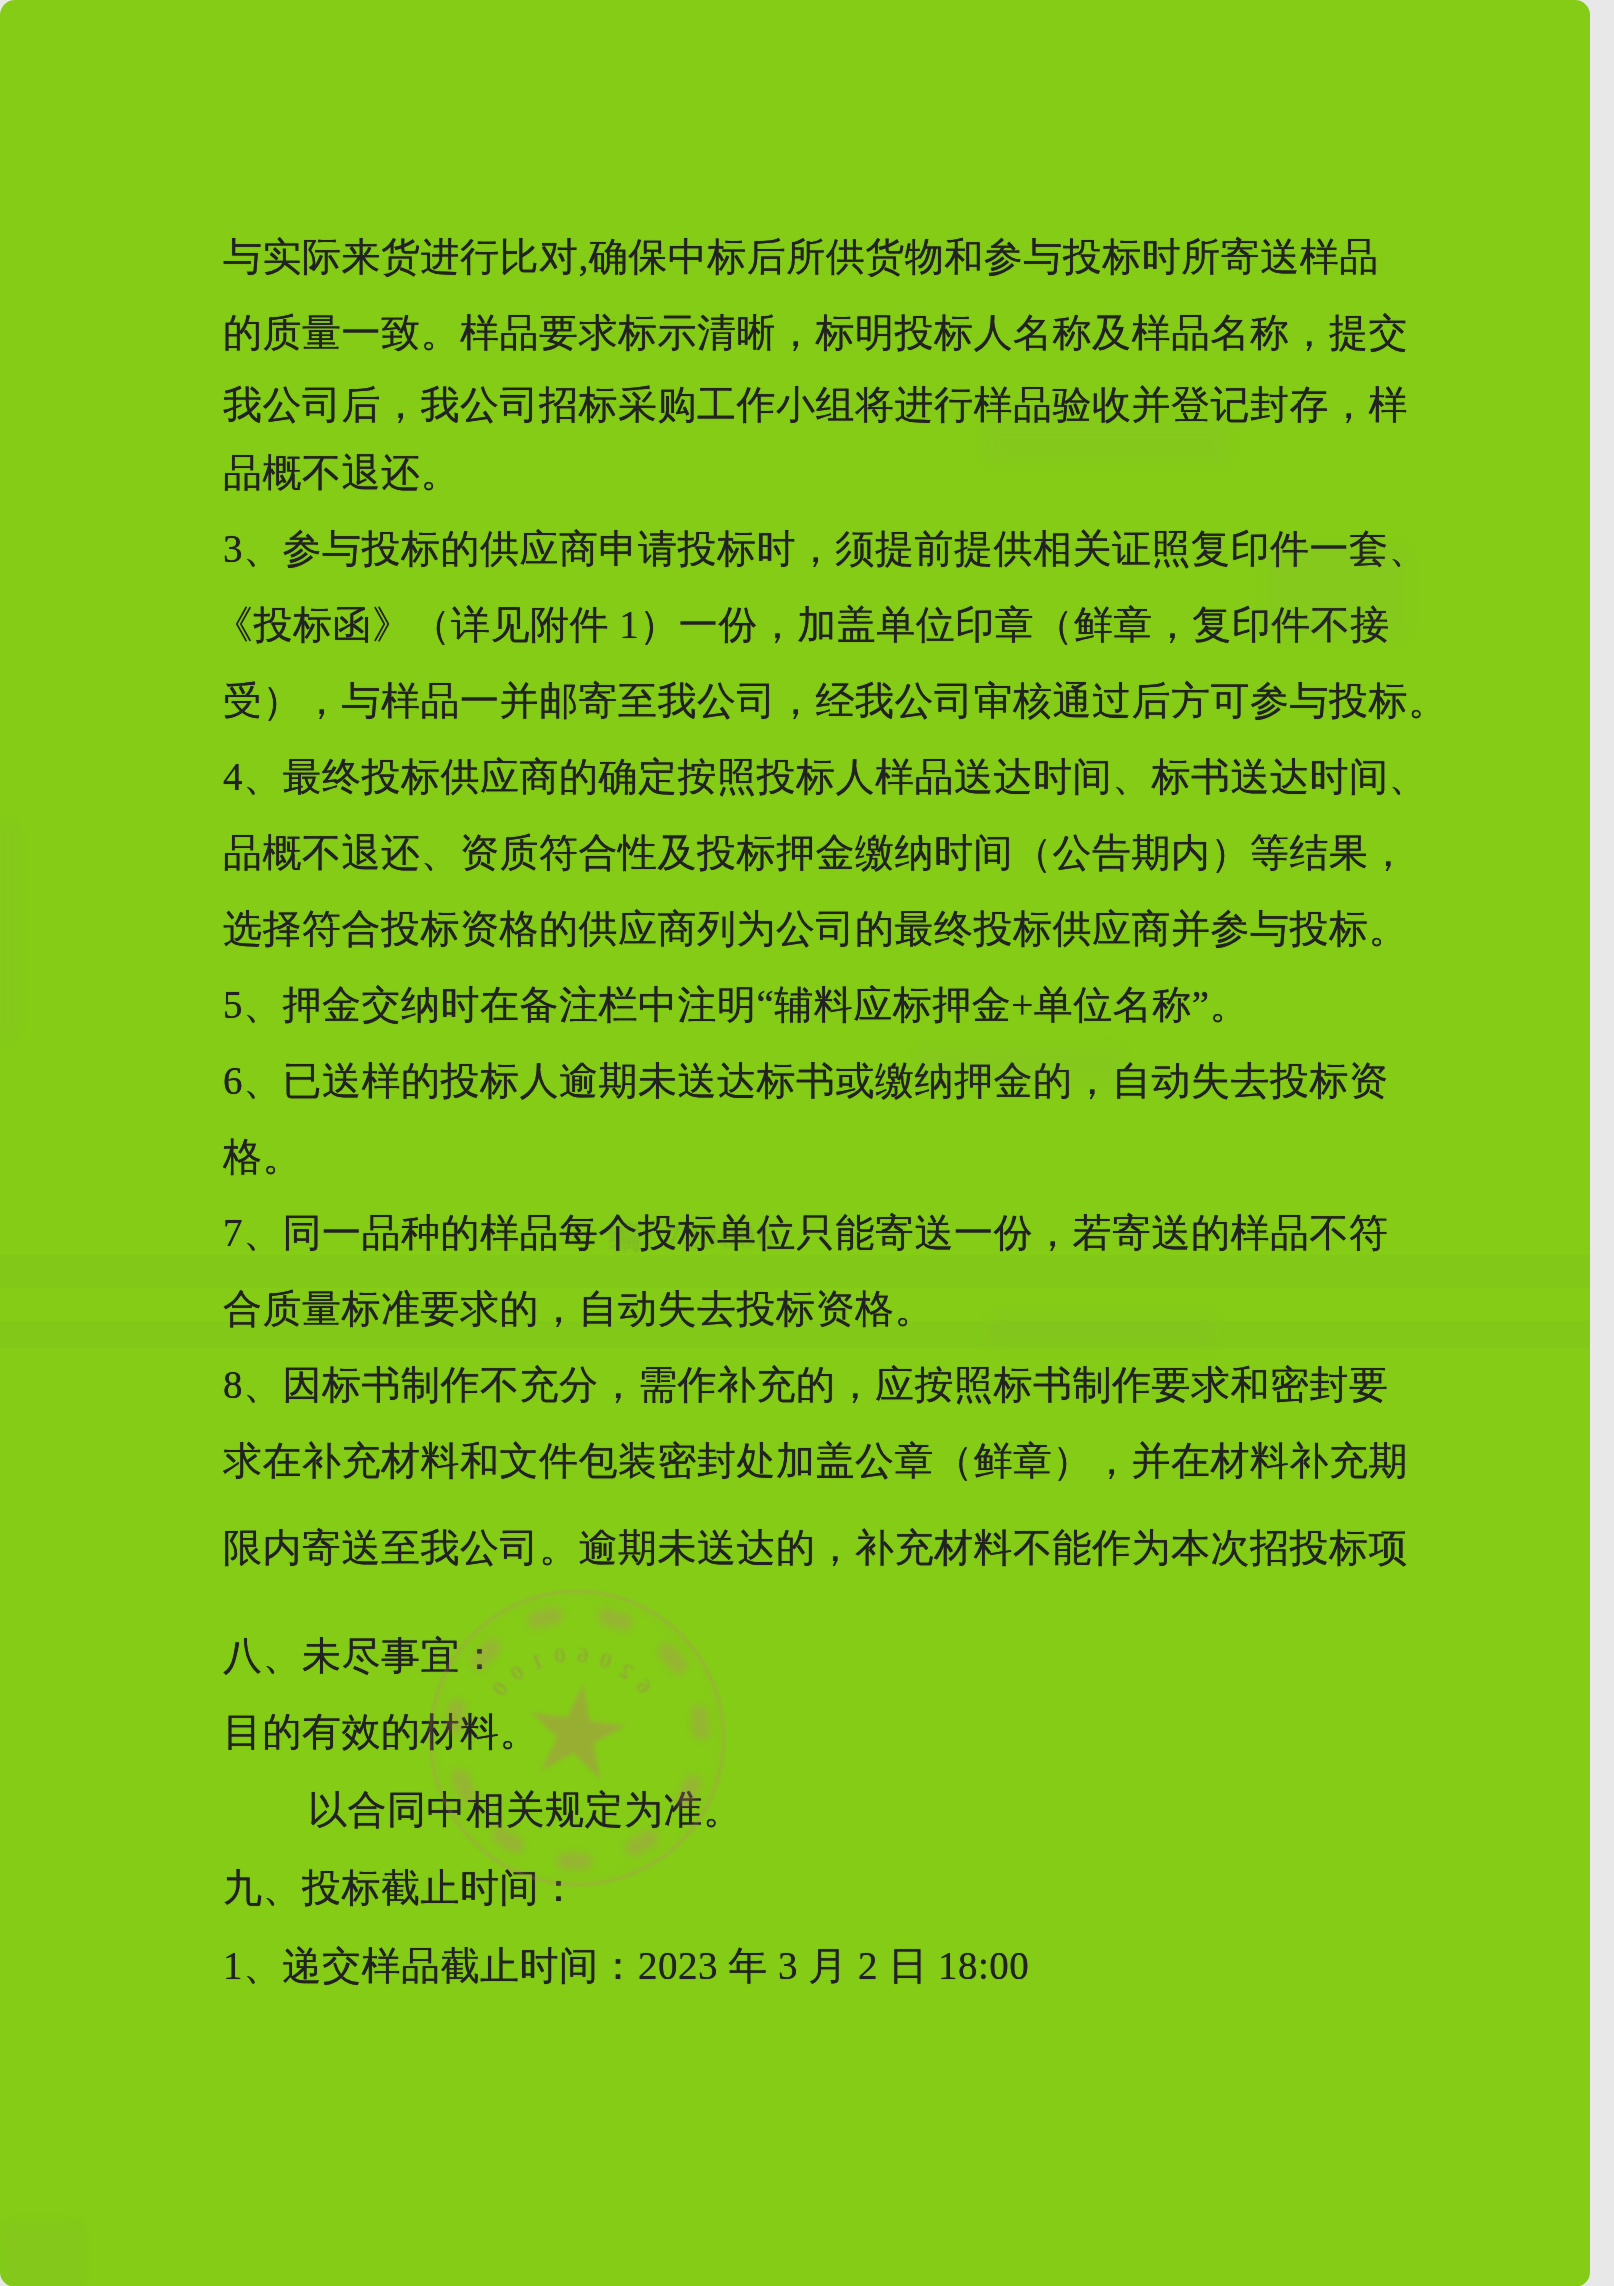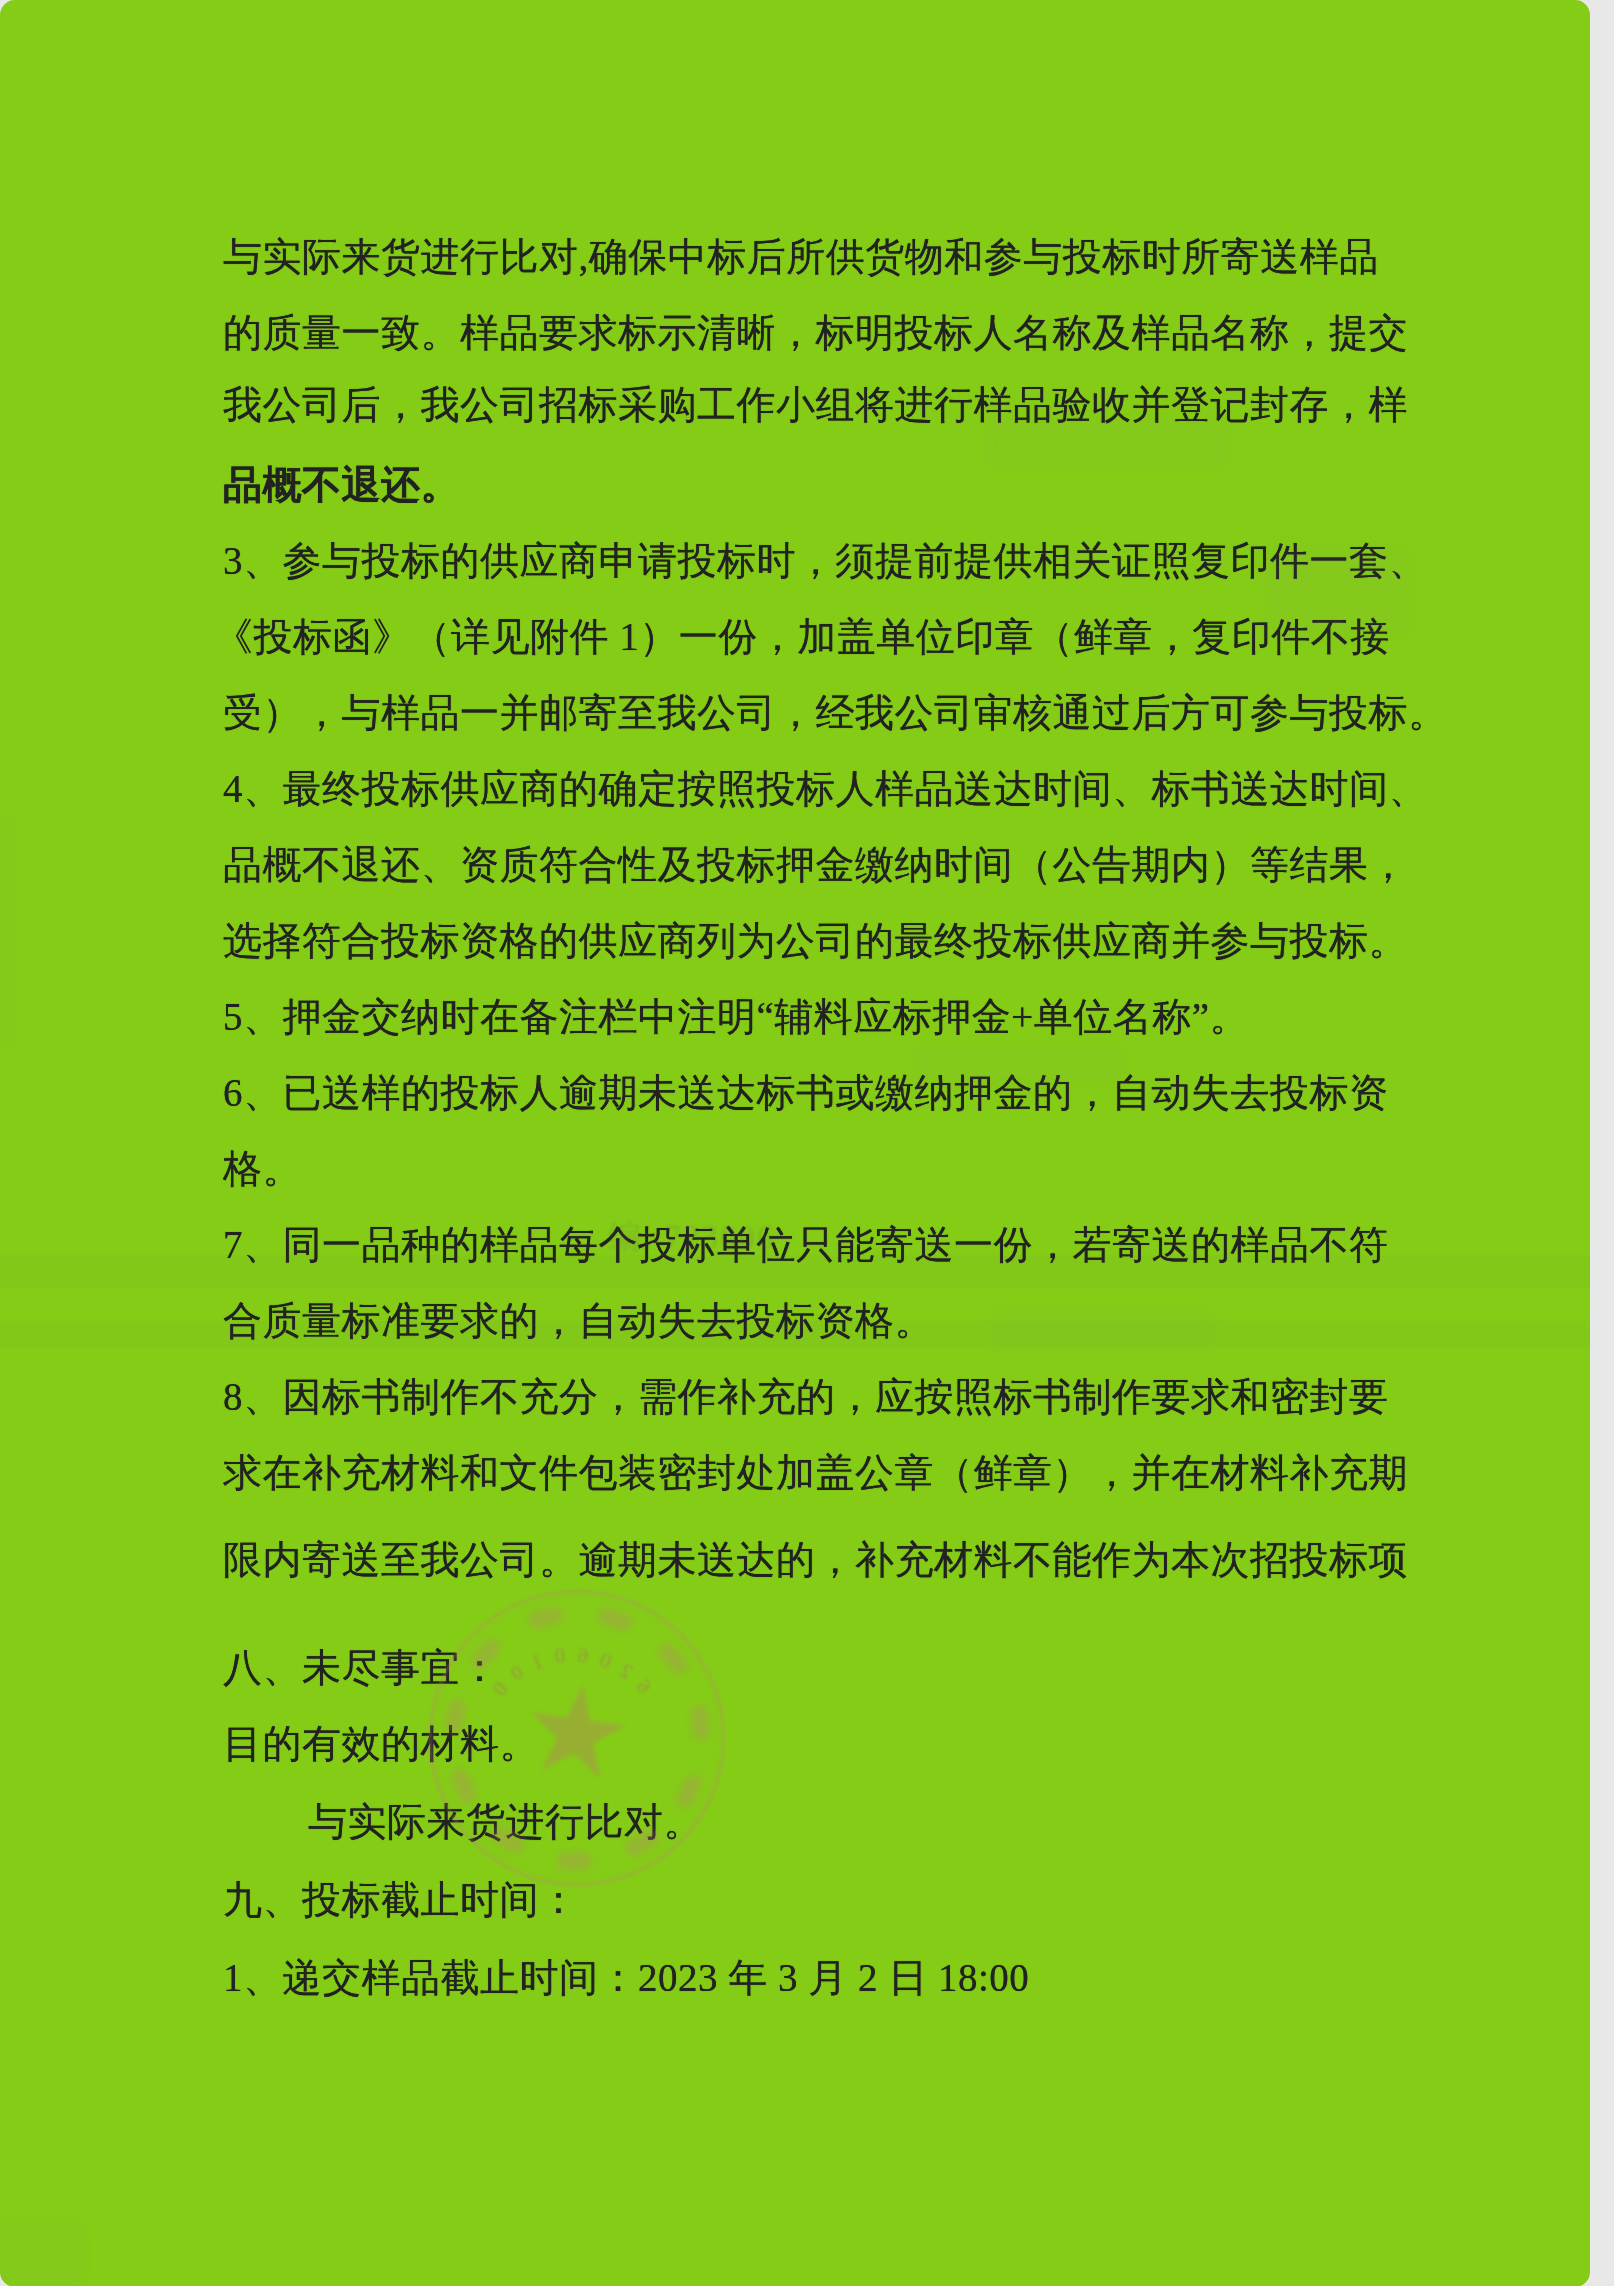--- a/index.html
+++ b/index.html
@@ -80,38 +80,38 @@
   }
 </style>
 </head>
 <body>
 
 <div class="page">
   <div class="doc-body">
       <div class="text-line" style="margin-top: 235px;">与实际来货进行比对,确保中标后所供货物和参与投标时所寄送样品</div>
       <div class="text-line" style="margin-top: 33px;">的质量一致。样品要求标示清晰，标明投标人名称及样品名称，提交</div>
       <div class="text-line" style="margin-top: 33px; font-family: Liberation Mono, monospace;">我公司后，我公司招标采购工作小组将进行样品验收并登记封存，样</div>
-      <div class="text-line" style="margin-top: 33px; font-weight: bold;">品概不退还。</div>
+      <div class="text-line" style="margin-top: 21px;">品概不退还。</div>
       <div class="text-line" style="margin-top: 33px;">3、参与投标的供应商申请投标时，须提前提供相关证照复印件一套、</div>
       <div class="text-line" style="margin-top: 33px; margin-left: 214px;">《投标函》（详见附件 1）一份，加盖单位印章（鲜章，复印件不接</div>
       <div class="text-line" style="margin-top: 33px;">受），与样品一并邮寄至我公司，经我公司审核通过后方可参与投标。</div>
       <div class="text-line" style="margin-top: 33px;">4、最终投标供应商的确定按照投标人样品送达时间、标书送达时间、</div>
       <div class="text-line" style="margin-top: 33px;">品概不退还、资质符合性及投标押金缴纳时间（公告期内）等结果，</div>
       <div class="text-line" style="margin-top: 33px;">选择符合投标资格的供应商列为公司的最终投标供应商并参与投标。</div>
       <div class="text-line" style="margin-top: 33px;">5、押金交纳时在备注栏中注明“辅料应标押金+单位名称”。</div>
       <div class="text-line" style="margin-top: 33px;">6、已送样的投标人逾期未送达标书或缴纳押金的，自动失去投标资</div>
       <div class="text-line" style="margin-top: 33px;">格。</div>
       <div class="text-line" style="margin-top: 33px;">7、同一品种的样品每个投标单位只能寄送一份，若寄送的样品不符</div>
       <div class="text-line" style="margin-top: 33px;">合质量标准要求的，自动失去投标资格。</div>
       <div class="text-line" style="margin-top: 33px;">8、因标书制作不充分，需作补充的，应按照标书制作要求和密封要</div>
       <div class="text-line" style="margin-top: 33px;">求在补充材料和文件包装密封处加盖公章（鲜章），并在材料补充期</div>
       <div class="text-line" style="margin-top: 44px;">限内寄送至我公司。逾期未送达的，补充材料不能作为本次招投标项</div>
       <div class="text-line" style="margin-top: 65px;">八、未尽事宜：</div>
       <div class="text-line" style="margin-top: 33px;">目的有效的材料。</div>
-      <div class="text-line" style="margin-top: 35px; margin-left: 308px;">与实际来货进行比对。</div>
+      <div class="text-line" style="margin-top: 35px; margin-left: 308px;">以合同中相关规定为准。</div>
       <div class="text-line" style="margin-top: 35px;">九、投标截止时间：</div>
       <div class="text-line" style="margin-top: 35px;">1、递交样品截止时间：2023 年 3 月 2 日 18:00</div>
     </div>
   <div id="seal" class="seal" style="left: 429px; top: 1590px; width: 296px; height: 296px;">
       <div class="seal-ring"></div>
       <div class="star-icon">★</div>
       <div class="seal-ring-blob" style="transform: rotate(9deg) translateY(-124px);"></div>
       <div class="seal-ring-blob" style="transform: rotate(41.7273deg) translateY(-124px);"></div>
       <div class="seal-ring-blob" style="transform: rotate(74.4545deg) translateY(-124px);"></div>
       <div class="seal-ring-blob" style="transform: rotate(107.182deg) translateY(-124px);"></div>

